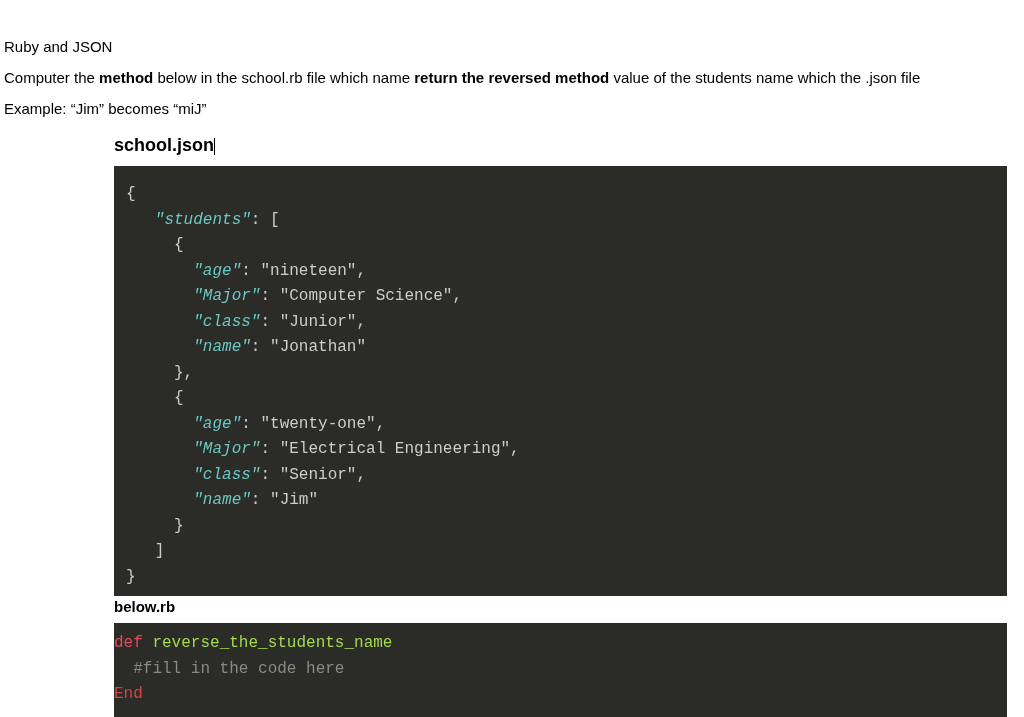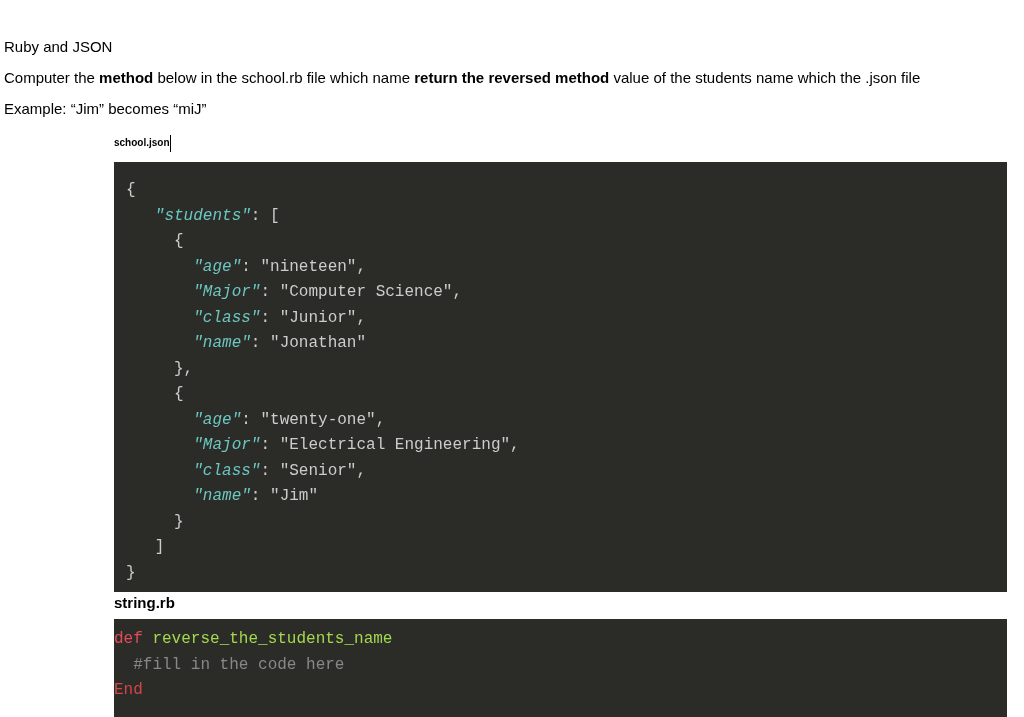--- a/index.html
+++ b/index.html
@@ -24,21 +24,21 @@
       padding: 10px 4px 4px 4px;
     }
     .instruction b {
       font-weight: bold;
     }
     .example {
       font-size: 15px;
       padding: 10px 12px 4px 4px;
     }
     .file-label {
-      font-size: 10px;
+      font-size: 18px;
       font-weight: bold;
       margin-left: 114px;
       margin-top: 14px;
       display: inline-block;
       position: relative;
     }
     .cursor {
       display: inline-block;
       border-right: 1px solid #000;
       height: 17px;
@@ -125,20 +125,20 @@
      <span class="punct">},</span>
      <span class="punct">{</span>
        <span class="key">"age"</span><span class="punct">: </span><span class="str">"twenty-one"</span><span class="punct">,</span>
        <span class="key">"Major"</span><span class="punct">: </span><span class="str">"Electrical Engineering"</span><span class="punct">,</span>
        <span class="key">"class"</span><span class="punct">: </span><span class="str">"Senior"</span><span class="punct">,</span>
        <span class="key">"name"</span><span class="punct">: </span><span class="str">"Jim"</span>
      <span class="punct">}</span>
    <span class="punct">]</span>
 <span class="punct">}</span></div>
 
-<div class="file-label2">string.rb</div>
+<div class="file-label2">below.rb</div>
 
 <div class="code-block2"><span class="kw-red">def</span><span class="fn-name"> reverse_the_students_name</span>
 <span class="comment">  #fill in the code here</span>
 <span class="kw-red2">End</span></div>
 
 
 
 
 </body></html>

